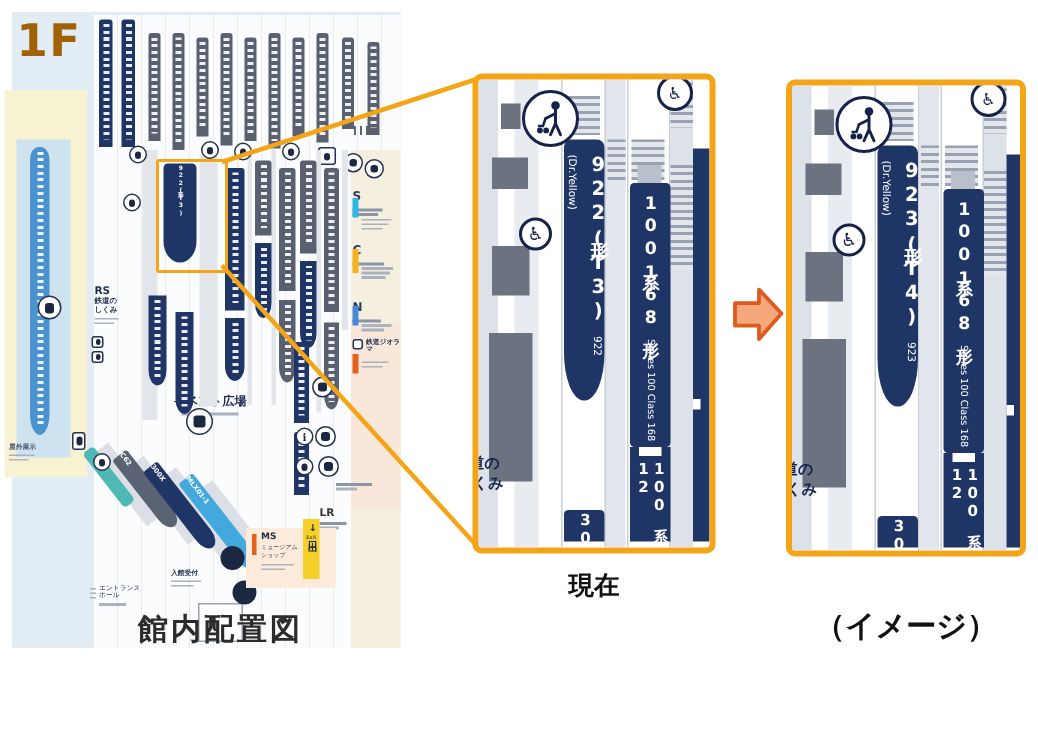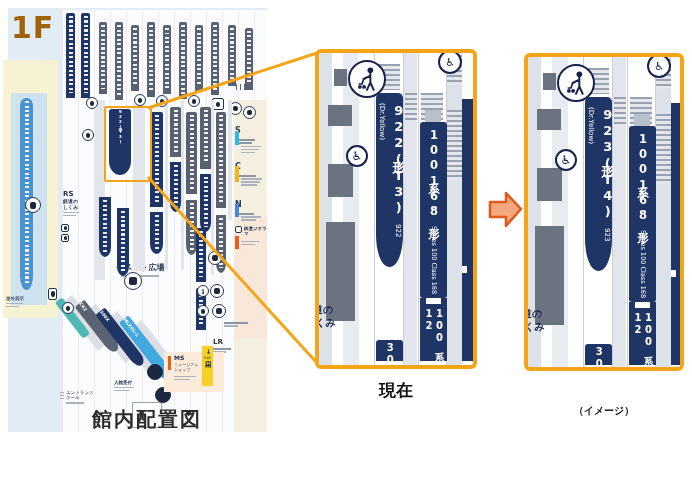--- a/index.html
+++ b/index.html
@@ -84,21 +84,21 @@
   .p-tab{position:absolute;width:6px;height:6px;background:#1f3566;top:245px;z-index:5;}
   .p-train-r2{left:101px;top:251px;width:27px;height:57px;}
   .p-train-r2 .vtx{padding-top:4px;font-size:10px;}
   .p-edge{left:143px;top:46px;width:11px;height:262px;background:#1f3566;z-index:4;}
   .p-edge-notch{position:absolute;left:143px;top:213px;width:5px;height:7px;background:#fff;z-index:5;}
   .p-area-label{position:absolute;left:-16px;top:250px;width:50px;font-size:10px;font-weight:bold;
                 color:#16234a;line-height:1.3;z-index:6;}
   .panel-caption{position:absolute;text-align:center;font-size:17px;font-weight:600;color:#111;z-index:5;}
   #cap-current{left:356px;top:379px;width:80px;}
   #cap-future{left:564px;top:382px;width:80px;}
-  #cap-future-sub{left:540px;top:404px;width:128px;font-size:10px;}
+  #cap-future-sub{left:540px;top:404px;width:128px;font-size:20px;}
   .footer-caption{position:absolute;left:72px;top:452px;width:560px;font-size:19px;font-weight:600;
                   color:#000;letter-spacing:.5px;z-index:5;}
   .lab-map{position:absolute;color:#1c2a4a;}
 </style>
 </head>
 <body>
 
 <div class="stage">
 
   <div class="map" id="map">

